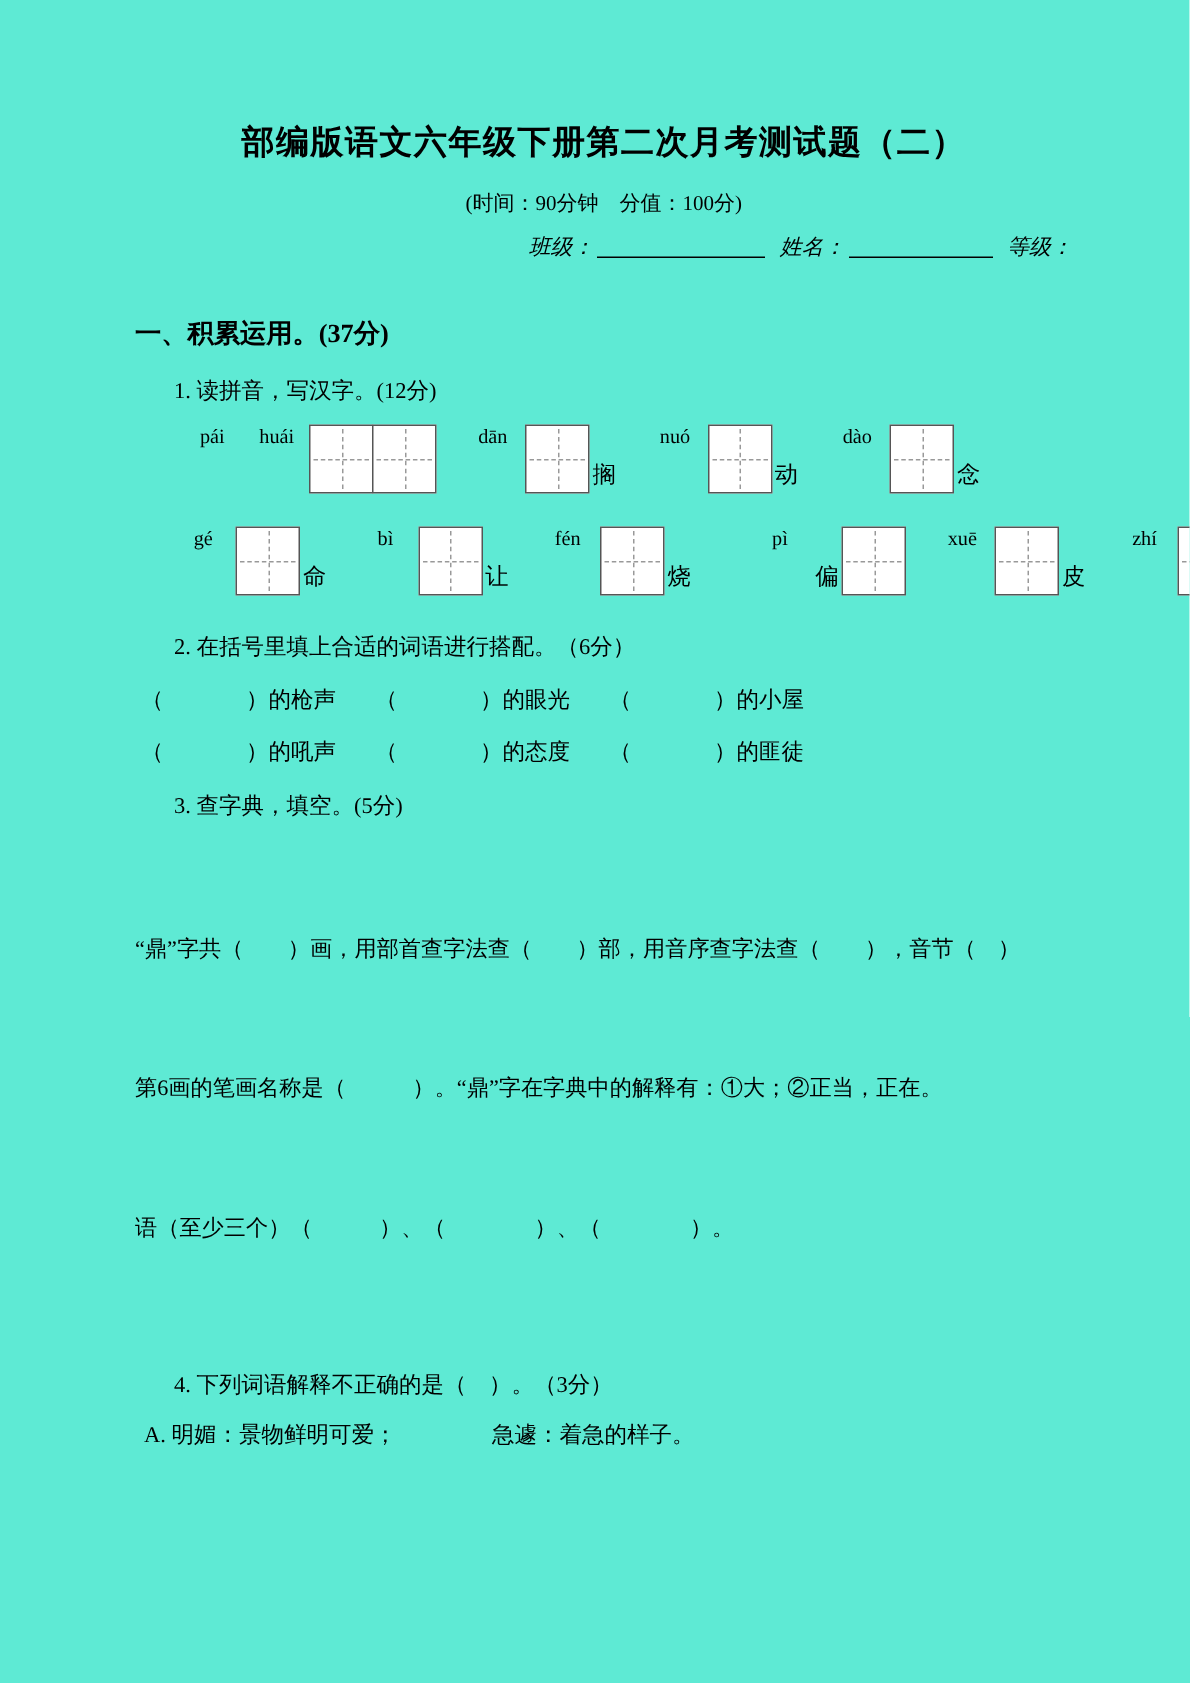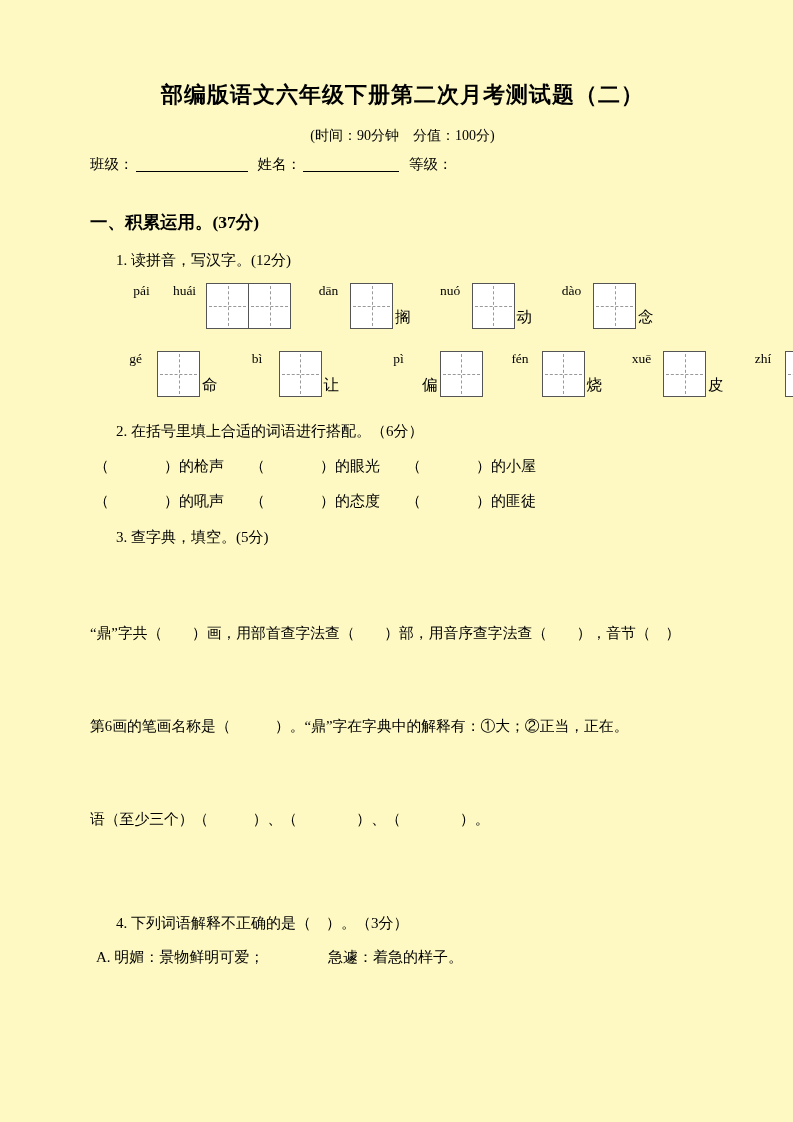--- a/index.html
+++ b/index.html
@@ -1,25 +1,25 @@
 <!DOCTYPE html>
 <html><head>
 <meta charset="utf-8">
 <style>
   html,body{margin:0;padding:0;background:#ffffff;}
   .page{
     width:793px;height:1122px;box-sizing:border-box;
     padding:80px 78px 0 90px;
     font-family:"Liberation Serif","DejaVu Serif",serif;
-    color:#000;position:relative;background:#fef9c3;
+    color:#000;position:relative;background:#5eead4;
   }
   .title{font-size:22px;font-weight:bold;text-align:center;margin:0;letter-spacing:1px;white-space:pre-wrap;}
   .subtitle{text-align:center;color:#4472C4;font-size:13.5px;margin-top:17px;white-space:pre-wrap;}
   .info{text-align:center;font-size:14px;margin-top:17px;white-space:pre-wrap;}
-  .student-line{text-align:left;font-size:14.5px;margin-top:10px;}
+  .student-line{text-align:right;font-size:14.5px;margin-top:10px;font-style:italic;}
   .s-blank{display:inline-block;border-bottom:1px solid #000;height:1em;vertical-align:-3px;margin:0 10px 0 2px;}
   .w110{width:112px}.w95{width:96px}
   .sec-heading{font-size:17.5px;font-weight:bold;margin-top:36px;}
   .q-label{font-size:15px;margin-top:17px;padding-left:26px;white-space:pre-wrap;}
   .mt24{margin-top:25px;}
   .py-row{margin-top:13px;padding-left:30px;white-space:nowrap;}
   #q1-row2{margin-top:22px;padding-left:24px;}
   .py-group{display:inline-flex;flex-direction:row;vertical-align:bottom;margin-right:16px;}
   .py-labels{display:flex;}
   .py-label{width:43px;text-align:center;font-size:13.5px;margin-bottom:3px;}
@@ -99,34 +99,34 @@
       </span><span class="py-group">
         <span class="py-labels">
           <span class="py-label">bì</span>
         </span>
         <span class="py-boxes">
           <span class="tzg"></span>
           <span class="han">让</span>
         </span>
       </span><span class="py-group">
         <span class="py-labels">
+          <span class="py-label">fén</span>
+        </span>
+        <span class="py-boxes">
+          <span class="tzg"></span>
+          <span class="han">烧</span>
+        </span>
+      </span><span class="py-group">
+        <span class="py-labels">
           <span class="py-spacer"></span>
           <span class="py-label">pì</span>
         </span>
         <span class="py-boxes">
           <span class="han">偏</span>
           <span class="tzg"></span>
-        </span>
-      </span><span class="py-group">
-        <span class="py-labels">
-          <span class="py-label">fén</span>
-        </span>
-        <span class="py-boxes">
-          <span class="tzg"></span>
-          <span class="han">烧</span>
         </span>
       </span><span class="py-group">
         <span class="py-labels">
           <span class="py-label">xuē</span>
         </span>
         <span class="py-boxes">
           <span class="tzg"></span>
           <span class="han">皮</span>
         </span>
       </span><span class="py-group">

